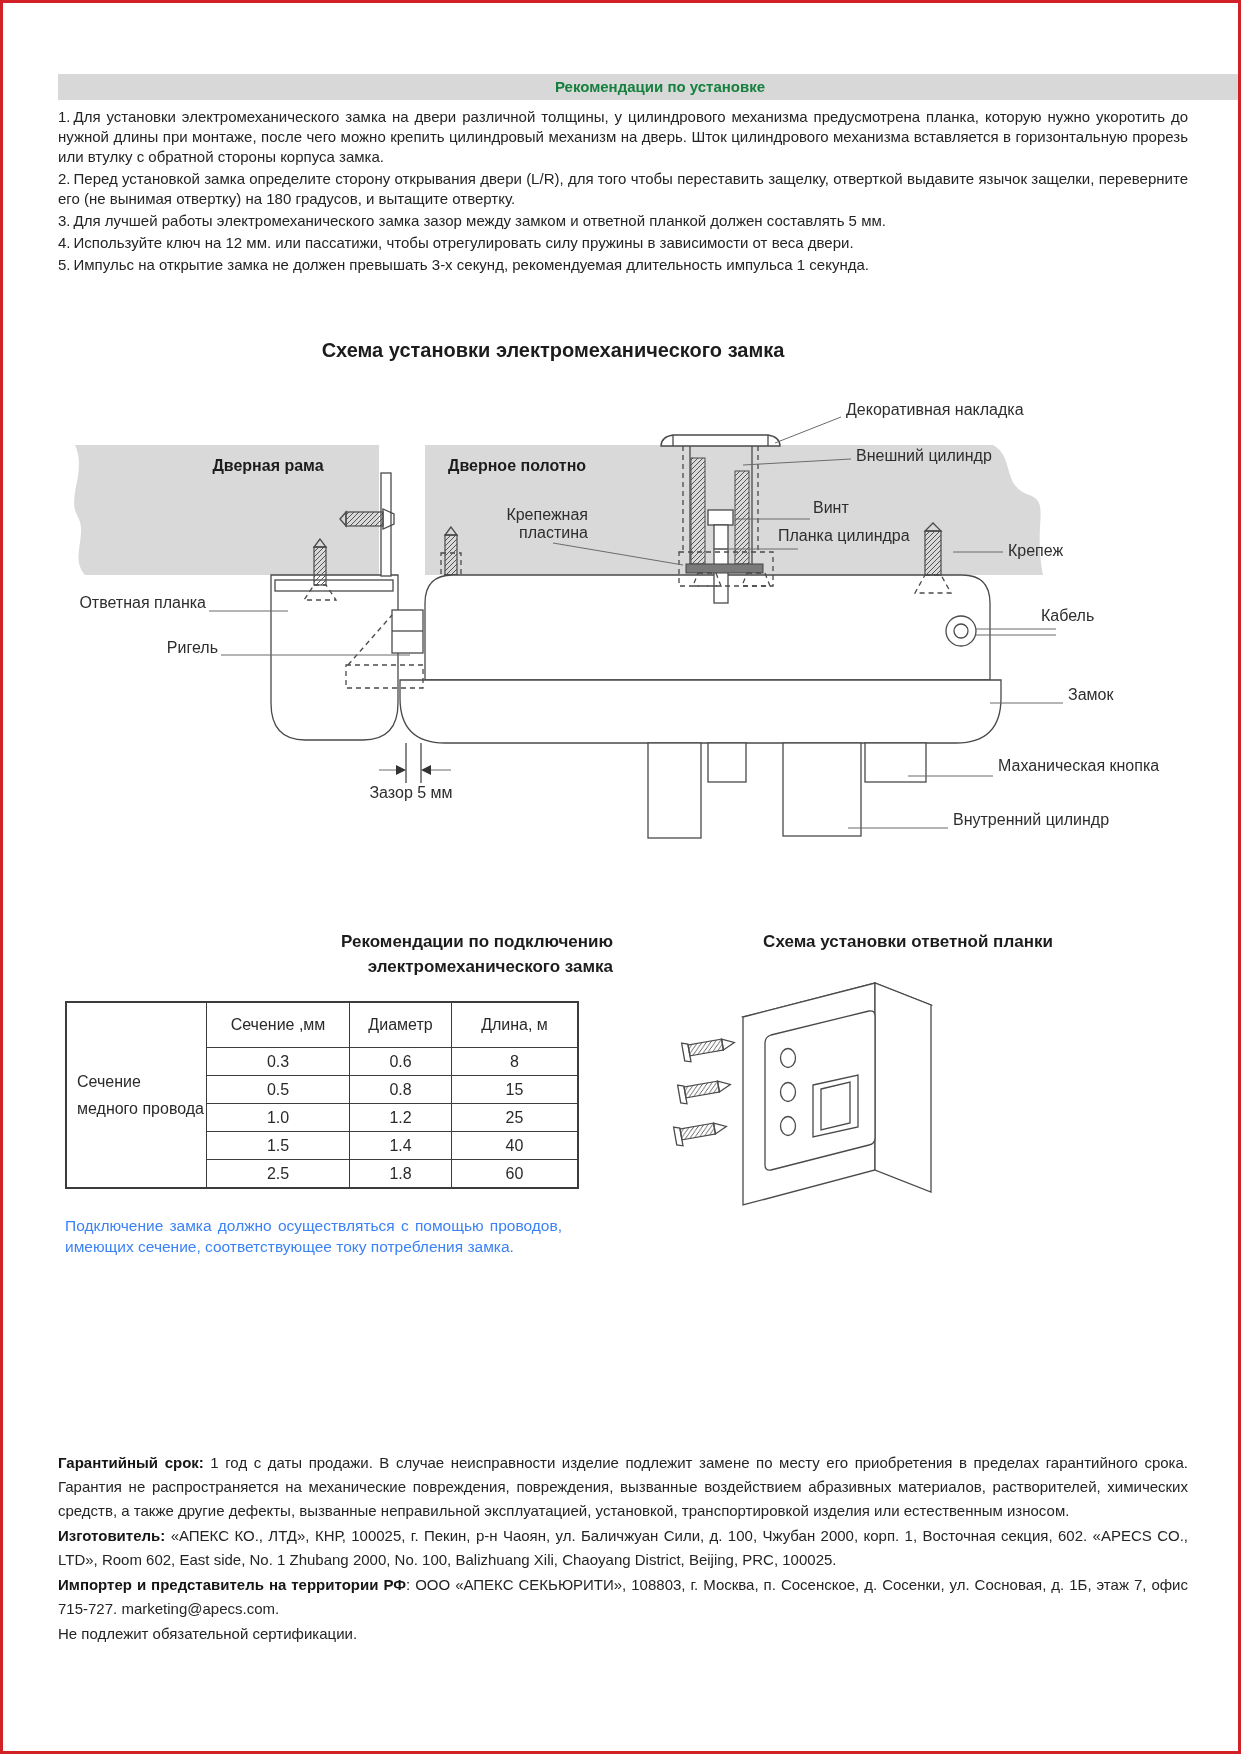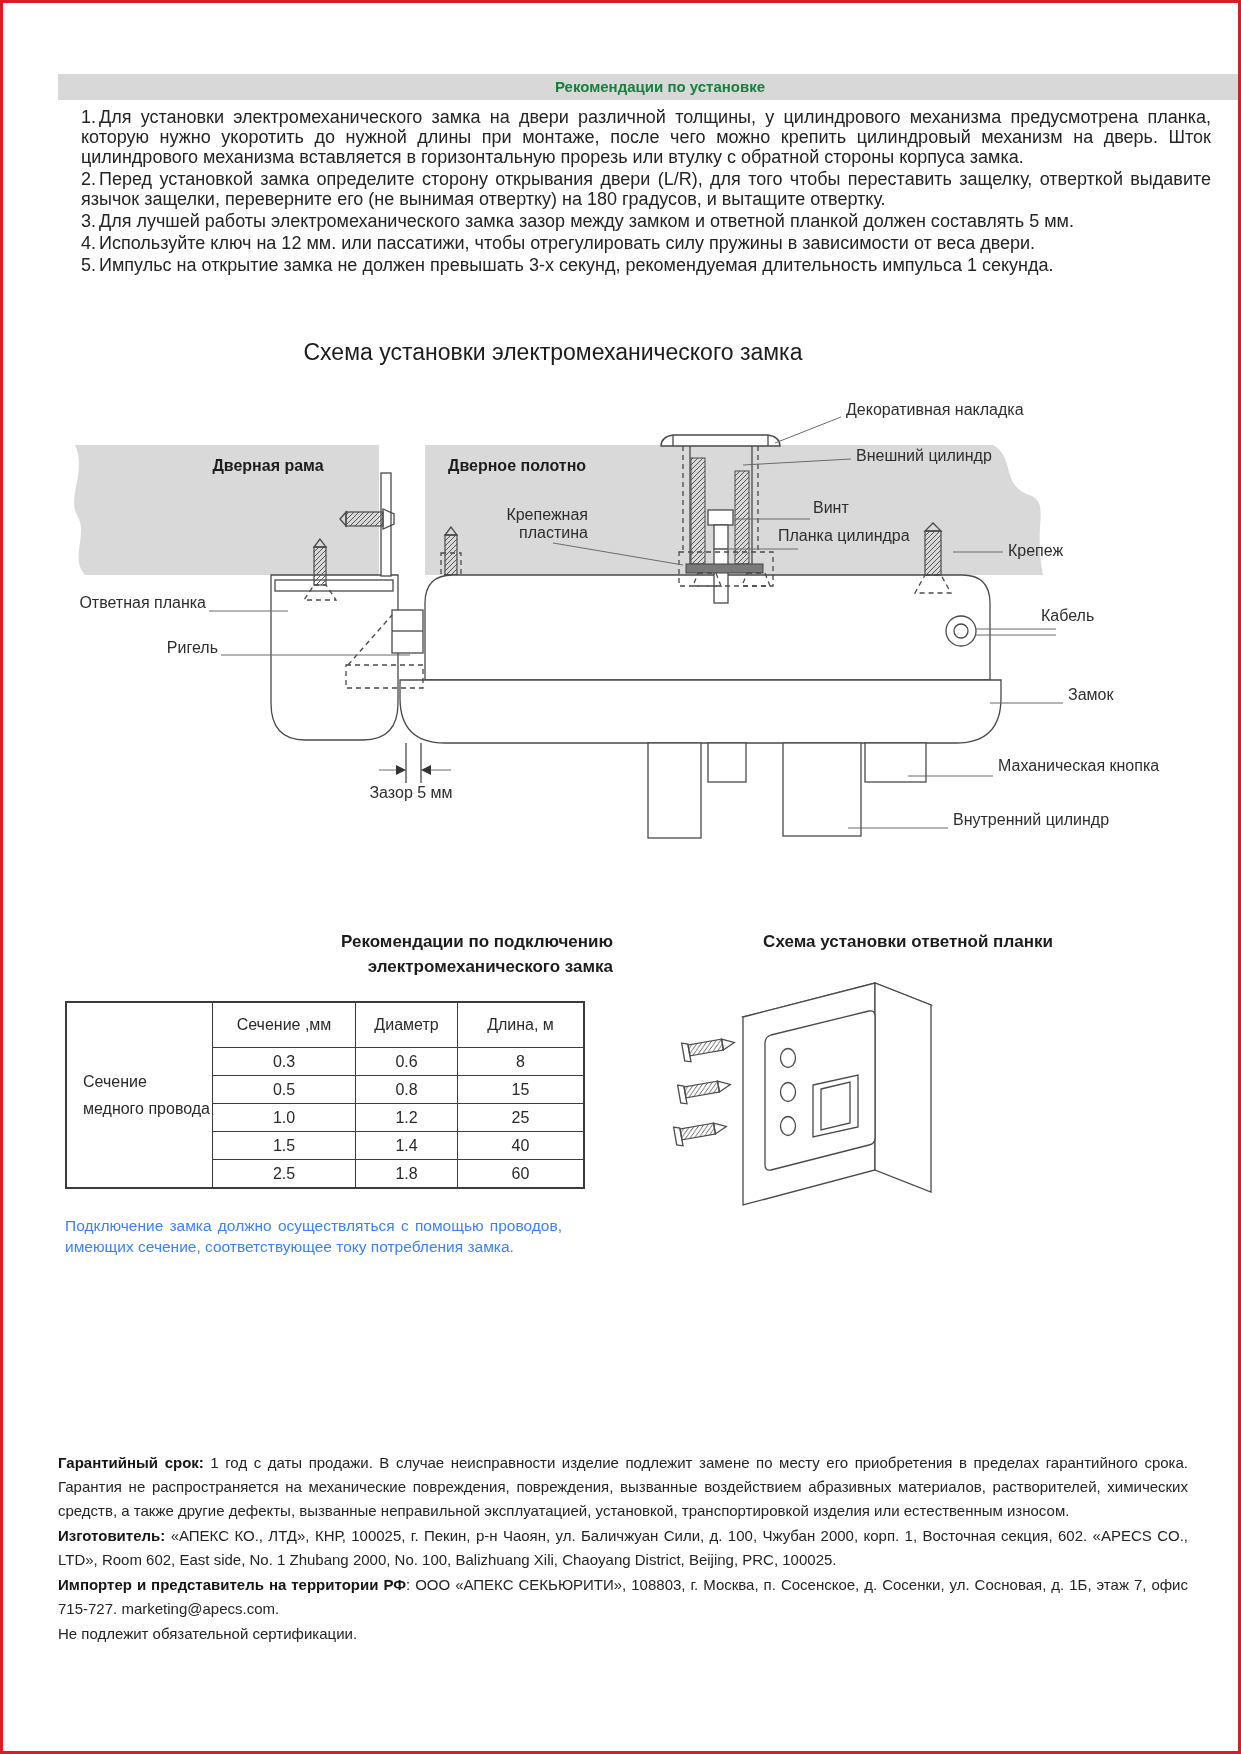--- a/index.html
+++ b/index.html
@@ -6,38 +6,38 @@
   .page{
     position:relative;width:1241px;height:1754px;background:#ffffff;
     border:3px solid #d22027;box-sizing:border-box;
     font-family:"Liberation Sans", sans-serif;color:#222;overflow:hidden;
   }
   .titlebar{
     position:absolute;left:55px;top:71px;width:1204px;height:26px;
     background:#d8d8d8;text-align:center;line-height:26px;
     font-weight:bold;font-size:15px;color:#15803d;
   }
-  .instructions{position:absolute;left:55px;top:104px;width:1130px;font-size:18px;line-height:20px;color:#242424;margin-left:23px;}
+  .instructions{position:absolute;left:55px;top:104px;width:1130px;font-size:15px;line-height:20px;color:#242424;}
   .instructions p{margin:0 0 2px;text-align:justify;}
   .instructions .num{margin-right:3px;}
   .diagram-title{
     position:absolute;left:55px;top:336px;width:990px;text-align:center;
-    font-weight:normal;font-size:23px;color:#1c1c1c;
+    font-weight:bold;font-size:20px;color:#1c1c1c;
   }
   .svg-abs{position:absolute;}
   .col-title{position:absolute;top:926px;text-align:center;font-weight:bold;font-size:17px;line-height:25px;color:#1c1c1c;}
   .col-title.left{left:55px;width:555px;text-align:right;}
   .col-title.right{left:630px;width:550px;}
   table.wire{
     position:absolute;left:62px;top:998px;border-collapse:collapse;
     font-size:16px;color:#2a2a2a;table-layout:fixed;
   }
   table.wire td{border:1px solid #3c3c3c;text-align:center;padding:0;height:27px;}
   table.wire{border:2px solid #3c3c3c;}
-  table.wire td.rowhead{width:129px;text-align:left;padding-left:16px;line-height:27px;font-size:16px;}
+  table.wire td.rowhead{width:129px;text-align:left;padding-left:10px;line-height:27px;font-size:16px;}
   table.wire td.c2{width:142px;}
   table.wire td.c3{width:101px;}
   table.wire td.c4{width:125px;}
   table.wire tr.head td{height:44px;}
   .note{
     position:absolute;left:62px;top:1196px;width:497px;
     font-size:15.5px;line-height:21.5px;text-align:justify;color:#3b82f6;
   }
   .footer{position:absolute;left:55px;top:1448px;width:1130px;font-size:15px;line-height:24px;color:#242424;}
   .footer p{margin:0 0 1px;text-align:justify;}

